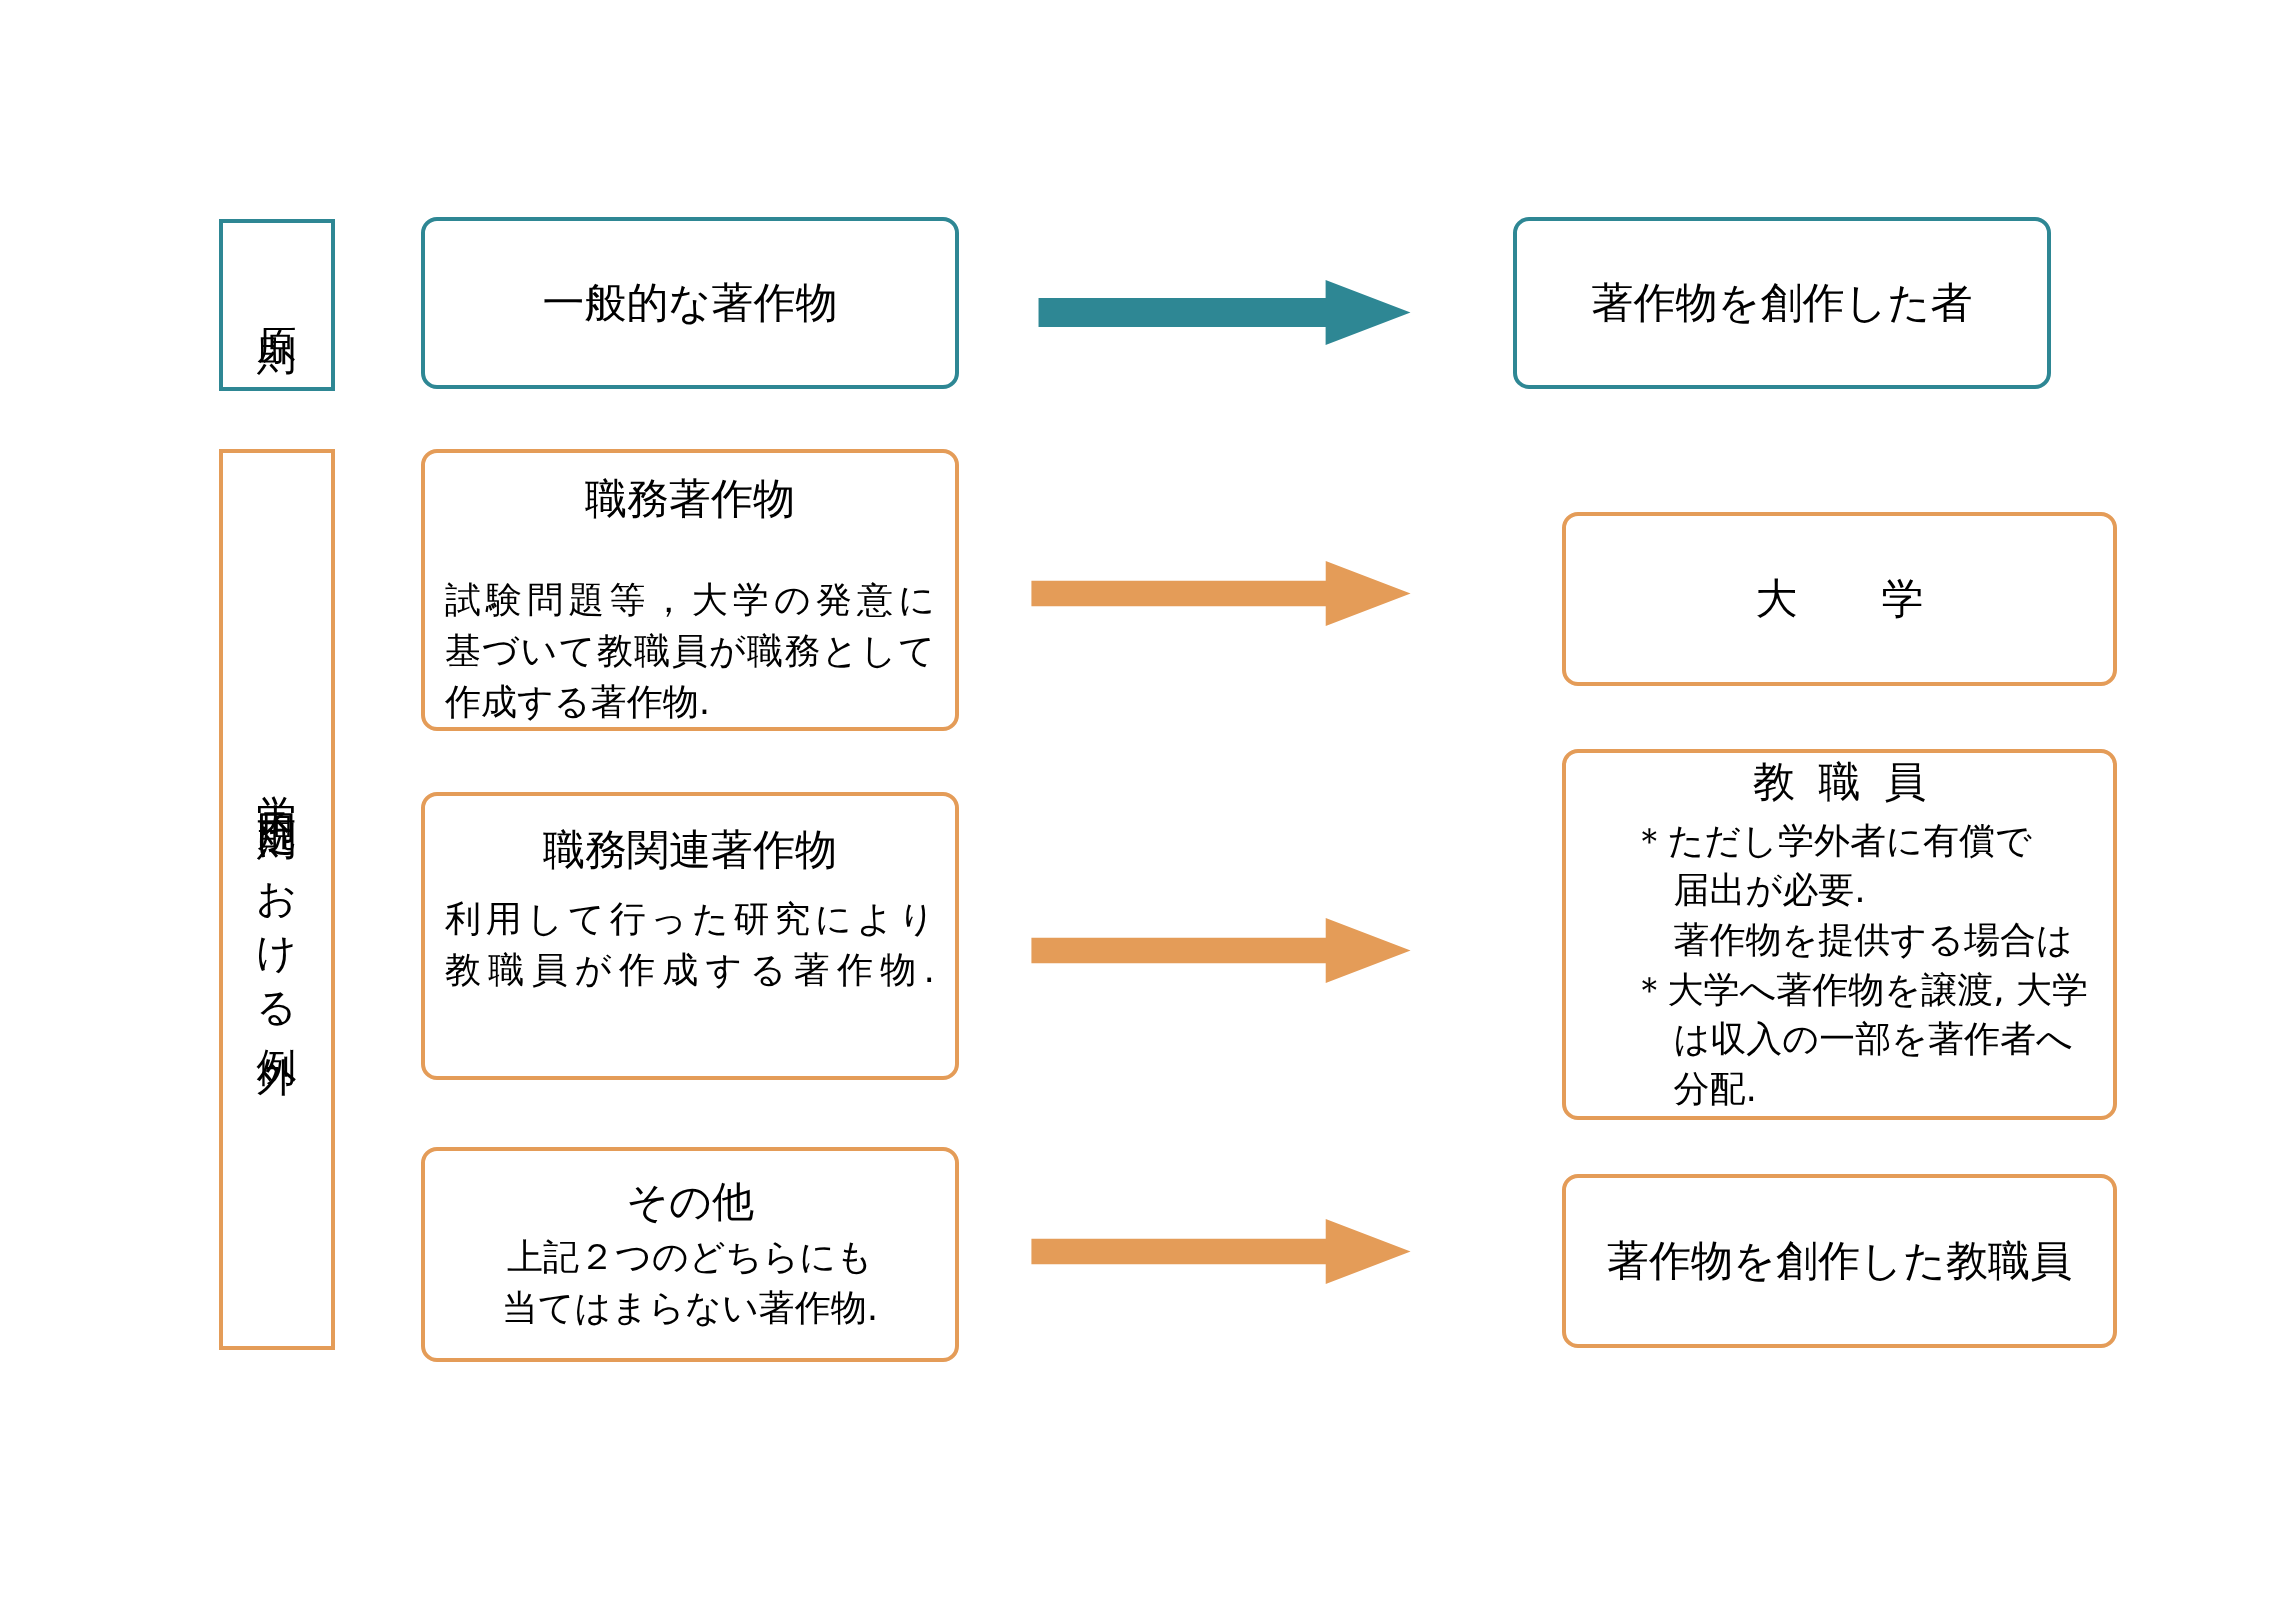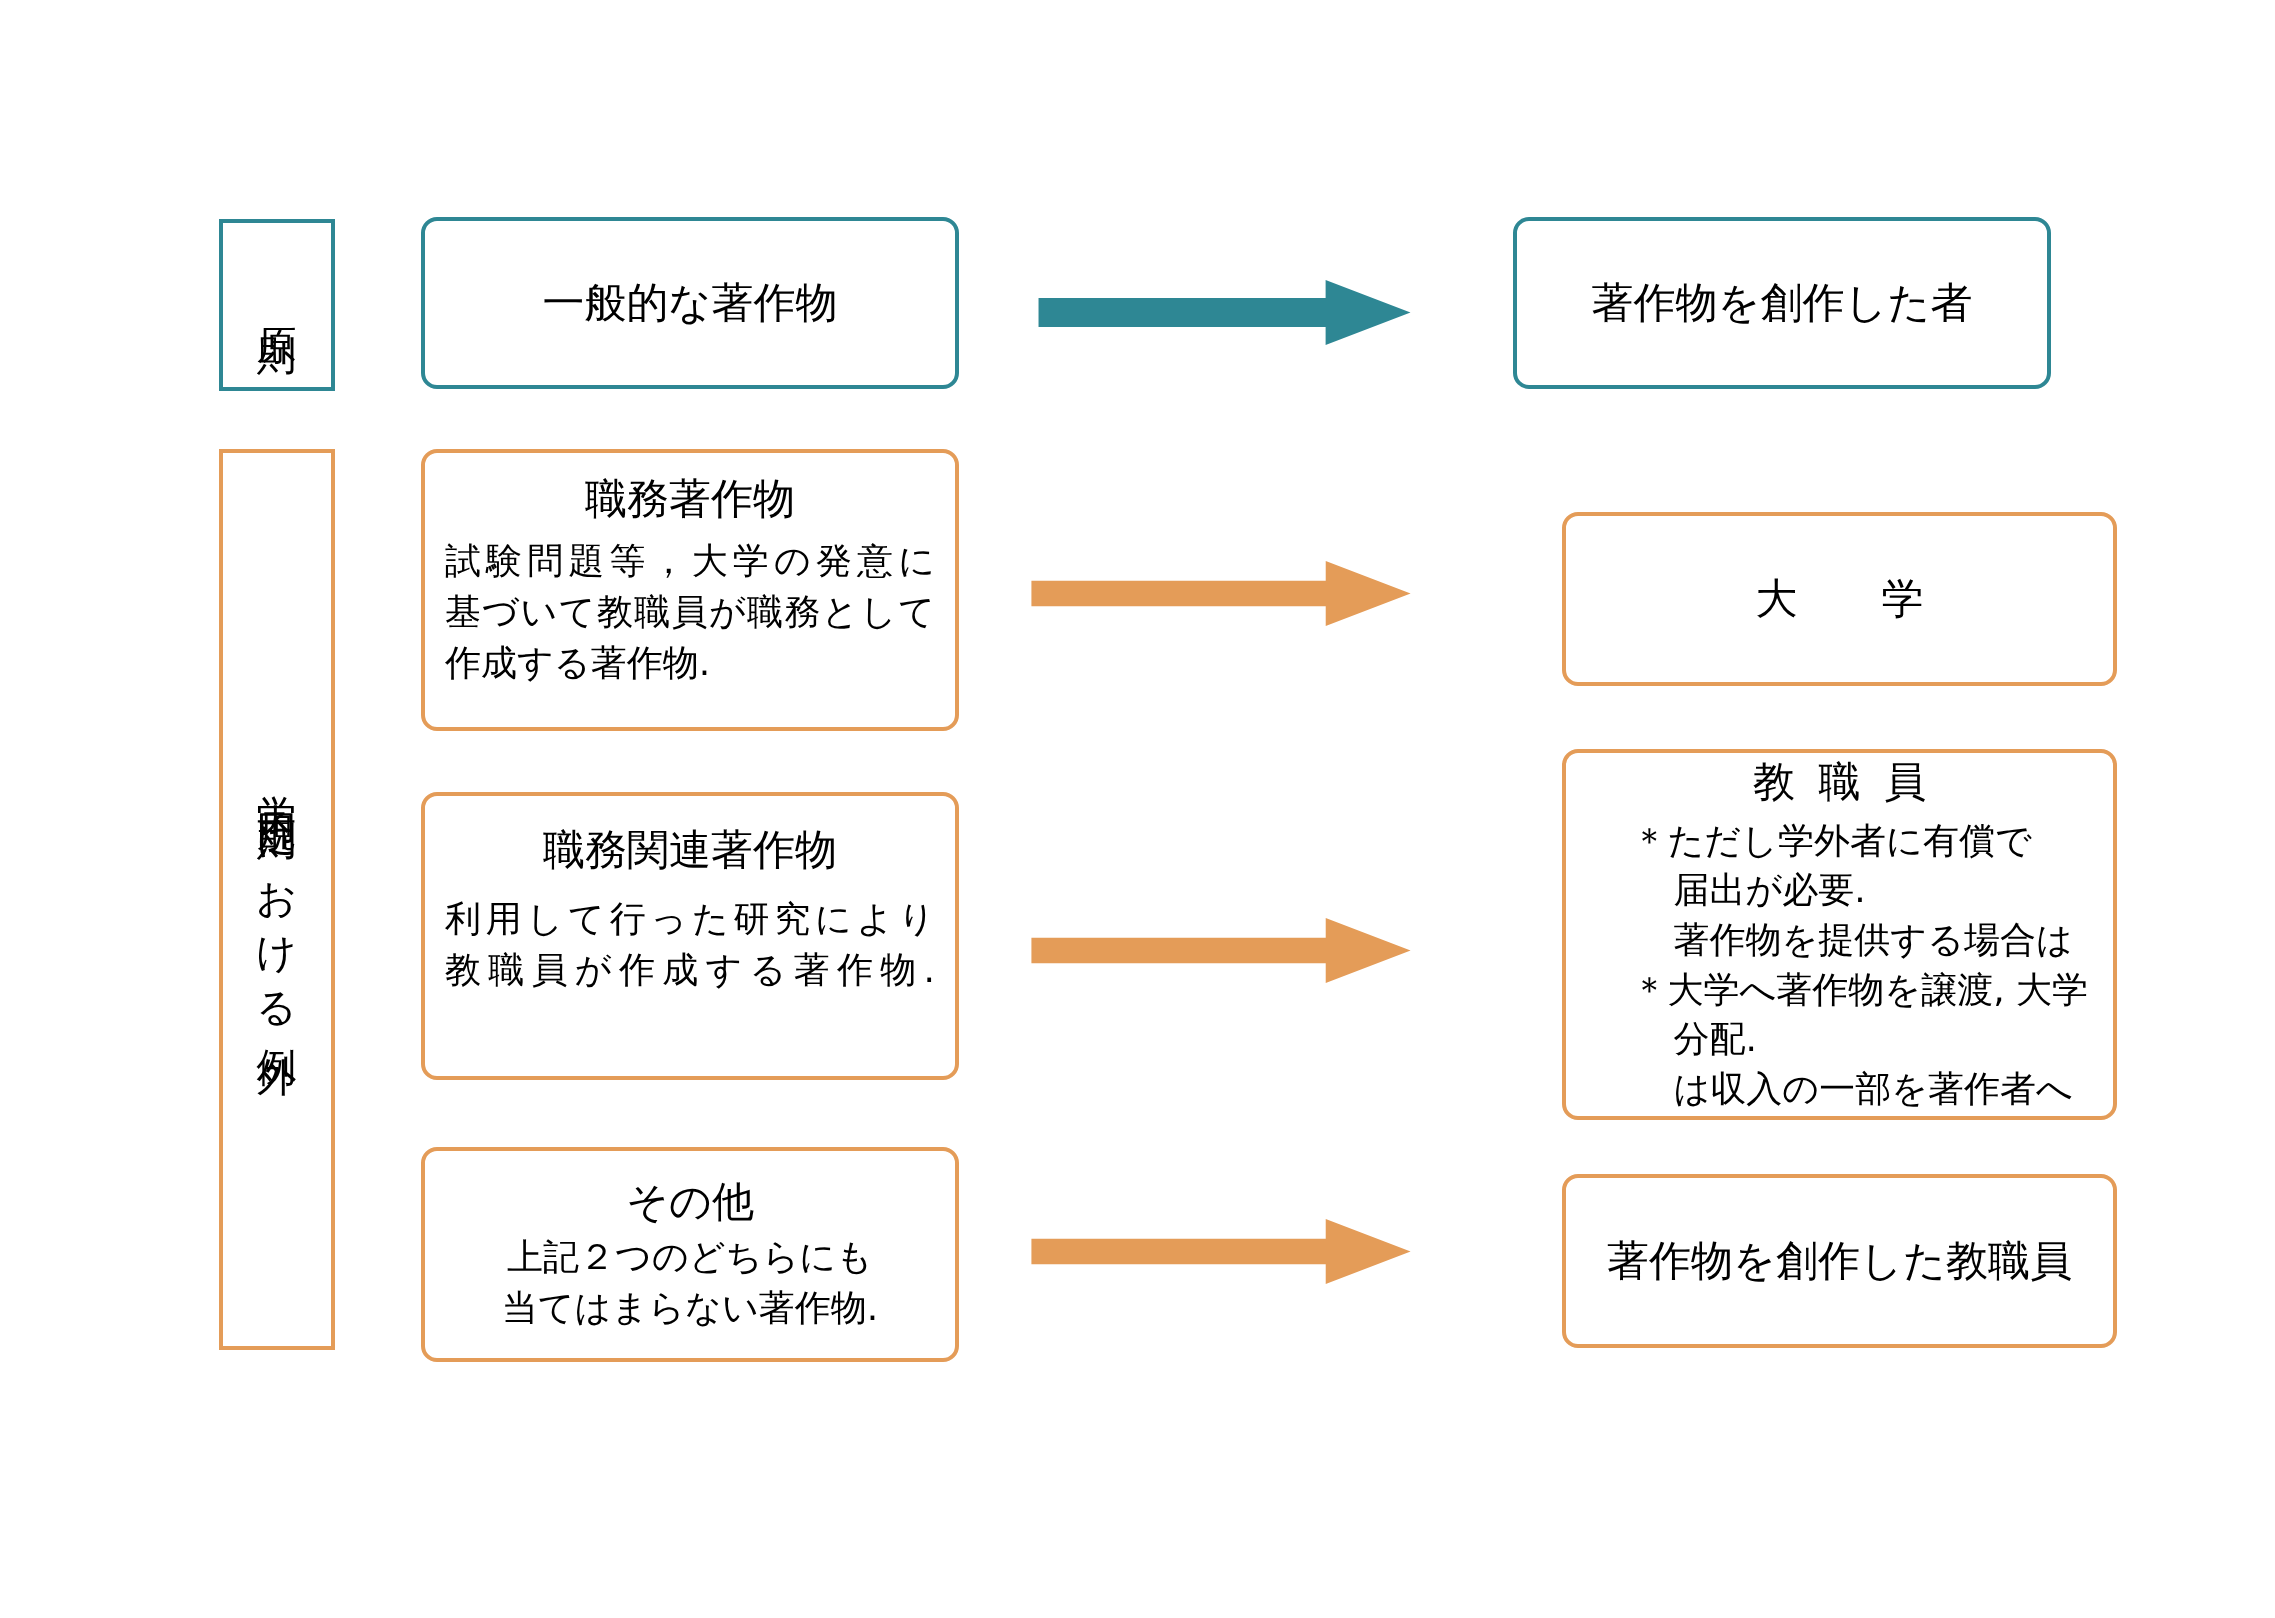--- a/index.html
+++ b/index.html
@@ -145,21 +145,21 @@
   <div class="arrow" style="left:1038px; top:280px;">
     <svg width="373" height="65" viewBox="0 0 412 72" aria-hidden="true">
       <polygon points="0,20 318,20 318,0 412,36 318,72 318,52 0,52" fill="#2E8794"></polygon>
     </svg>
   </div>
 
   <div class="box rounded teal-box" style="left:1513px; top:217px; width:538px; height:172px;">
     <div class="box-single">著作物を創作した者</div>
   </div>
 
-  <div class="box rounded orange-box" style="left:421px; top:449px; width:538px; height:282px; justify-content:flex-start; padding-top:20px;">
+  <div class="box rounded orange-box" style="left:421px; top:449px; width:538px; height:282px; justify-content:space-between; padding-top:20px;">
     <div class="box-title">職務著作物</div>
     <div class="box-body justified">
       <div class="line">試験問題等，大学の発意に</div>
       <div class="line">基づいて教職員が職務として</div>
       <div class="line" style="text-align-last:left;">作成する著作物.</div>
     </div>
   </div>
 
   <div class="arrow" style="left:1031px; top:561px;">
     <svg width="380" height="65" viewBox="0 0 420 72" aria-hidden="true">
@@ -188,22 +188,22 @@
   <div class="box rounded orange-box" style="left:1562px; top:749px; width:555px; height:371px; justify-content:flex-start; padding-top:3px;">
     <div class="box-title spaced">教職員</div>
     <div class="bullets">
       <div class="bullet-item">
         <span class="line first"><span>＊</span><span>ただし学外者に有償で</span></span>
         <span class="line">届出が必要.</span>
         <span class="line">著作物を提供する場合は</span>
       </div>
       <div class="bullet-item">
         <span class="line first"><span>＊</span><span>大学へ著作物を譲渡, 大学</span></span>
+        <span class="line">は収入の一部を著作者へ</span>
         <span class="line">分配.</span>
-        <span class="line">は収入の一部を著作者へ</span>
       </div>
     </div>
   </div>
 
   <div class="box rounded orange-box" style="left:421px; top:1147px; width:538px; height:215px;">
     <div class="box-title">その他</div>
     <div class="box-body centered" style="margin-top:1.8px;">
       <div class="line">上記２つのどちらにも</div>
       <div class="line">当てはまらない著作物.</div>
     </div>

